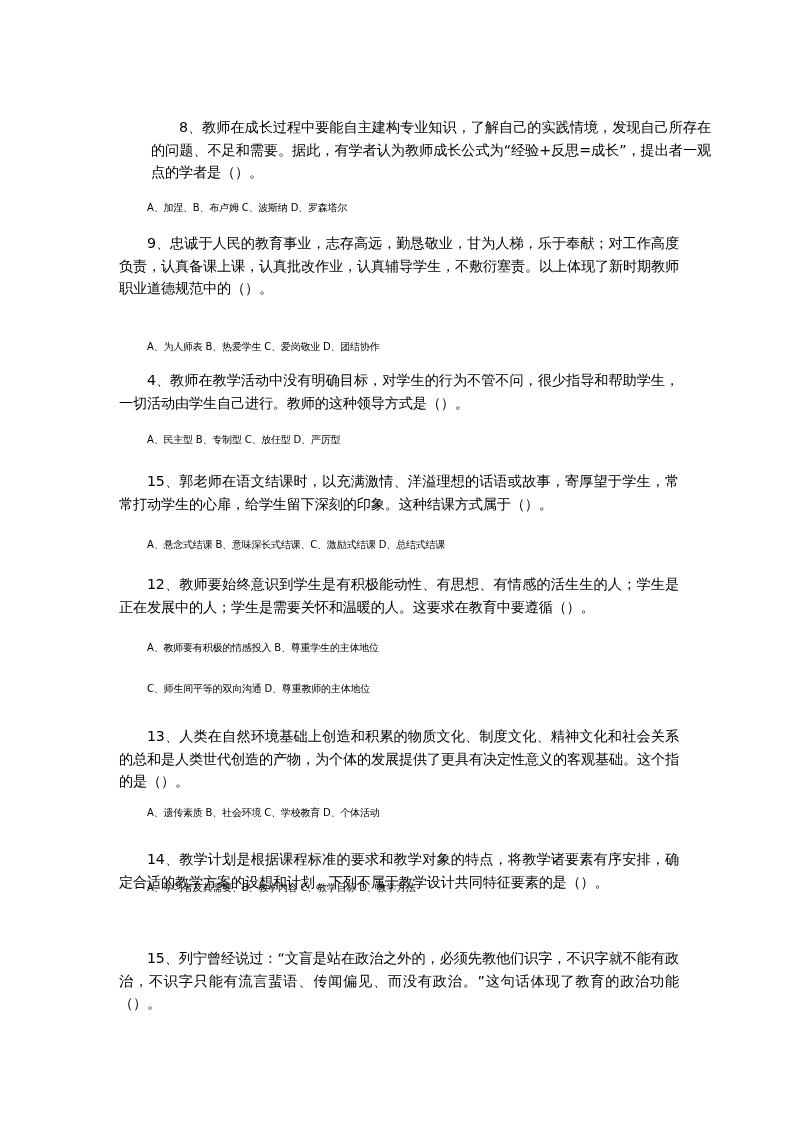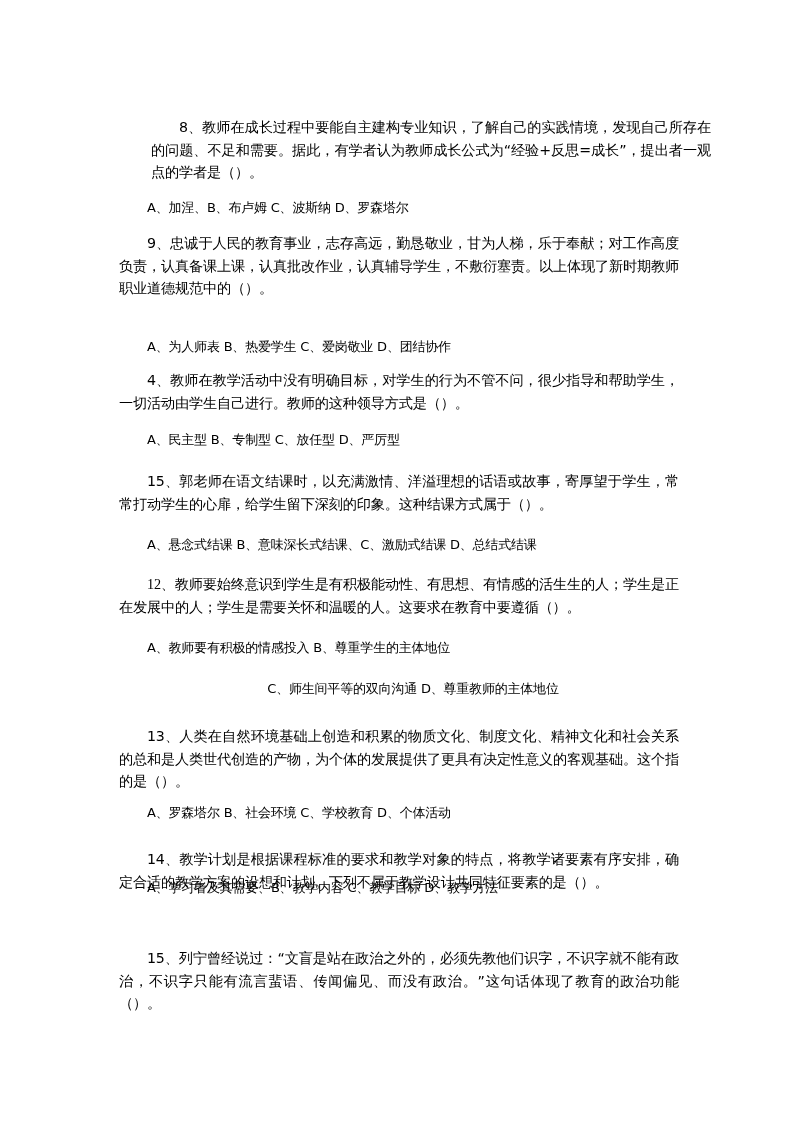--- a/index.html
+++ b/index.html
@@ -1,31 +1,31 @@
 <!DOCTYPE html>
 <html><head>
 <meta charset="utf-8">
 <style>
   html, body { margin: 0; padding: 0; background: #ffffff; }
   body { width: 794px; height: 1123px; position: relative; overflow: hidden;
          font-family: "DejaVu Sans", "Liberation Sans", sans-serif; color: #000; }
   .page { position: absolute; left: 119px; top: 116px; width: 560px; }
   .para { font-size: 14.2px; line-height: 22.7px; text-indent: 28px; margin: 0; letter-spacing: -0.2px; text-align: justify; }
-  .opts { font-size: 13px; line-height: 22.7px; text-indent: 28px; margin: 0; letter-spacing: -0.2px; }
+  .opts { font-size: 10px; line-height: 22.7px; text-indent: 28px; margin: 0; letter-spacing: -0.2px; }
   .q8  { position: absolute; top: 0; margin-left: 32px; }
   .o8  { position: absolute; top: 81px; }
   .q9  { position: absolute; top: 116px; }
   .o9  { position: absolute; top: 220px; }
   .q10 { position: absolute; top: 253px; }
   .o10 { position: absolute; top: 313px; }
   .q11 { position: absolute; top: 354px; }
   .o11 { position: absolute; top: 418px; }
-  .q12 { position: absolute; top: 457px; font-family: Liberation Serif, serif; }
+  .q12 { position: absolute; top: 457px; }
   .o12a{ position: absolute; top: 521px; }
-  .o12b{ position: absolute; top: 562px; text-align: center; }
+  .o12b{ position: absolute; top: 562px; }
   .q13 { position: absolute; top: 601px; margin-top: 8px; }
   .o13 { position: absolute; top: 686px; }
   .q14 { position: absolute; top: 732px; }
   .o14 { position: absolute; top: 761px; }
   .q15 { position: absolute; top: 831px; }
   .block { width: 560px; }
 </style>
 </head>
 <body>
 
@@ -41,20 +41,20 @@
   <p class="opts block o10">A、民主型 B、专制型 C、放任型 D、严厉型</p>
 
   <p class="para block q11">15、郭老师在语文结课时，以充满激情、洋溢理想的话语或故事，寄厚望于学生，常常打动学生的心扉，给学生留下深刻的印象。这种结课方式属于（）。</p>
   <p class="opts block o11">A、悬念式结课 B、意味深长式结课、C、激励式结课 D、总结式结课</p>
 
   <p class="para block q12">12、教师要始终意识到学生是有积极能动性、有思想、有情感的活生生的人；学生是正在发展中的人；学生是需要关怀和温暖的人。这要求在教育中要遵循（）。</p>
   <p class="opts block o12a">A、教师要有积极的情感投入 B、尊重学生的主体地位</p>
   <p class="opts block o12b">C、师生间平等的双向沟通 D、尊重教师的主体地位</p>
 
   <p class="para block q13">13、人类在自然环境基础上创造和积累的物质文化、制度文化、精神文化和社会关系的总和是人类世代创造的产物，为个体的发展提供了更具有决定性意义的客观基础。这个指的是（）。</p>
-  <p class="opts block o13">A、罗森塔尔 B、社会环境 C、学校教育 D、个体活动</p>
+  <p class="opts block o13">A、遗传素质 B、社会环境 C、学校教育 D、个体活动</p>
 
   <p class="para block q14">14、教学计划是根据课程标准的要求和教学对象的特点，将教学诸要素有序安排，确定合适的教学方案的设想和计划。下列不属于教学设计共同特征要素的是（）。</p>
   <p class="opts block o14">A、学习者及其需要、B、教学内容 C、教学目标 D、教学方法</p>
 
   <p class="para block q15">15、列宁曾经说过：“文盲是站在政治之外的，必须先教他们识字，不识字就不能有政治，不识字只能有流言蜚语、传闻偏见、而没有政治。”这句话体现了教育的政治功能（）。</p>
 
 </div>
 
 </body></html>

